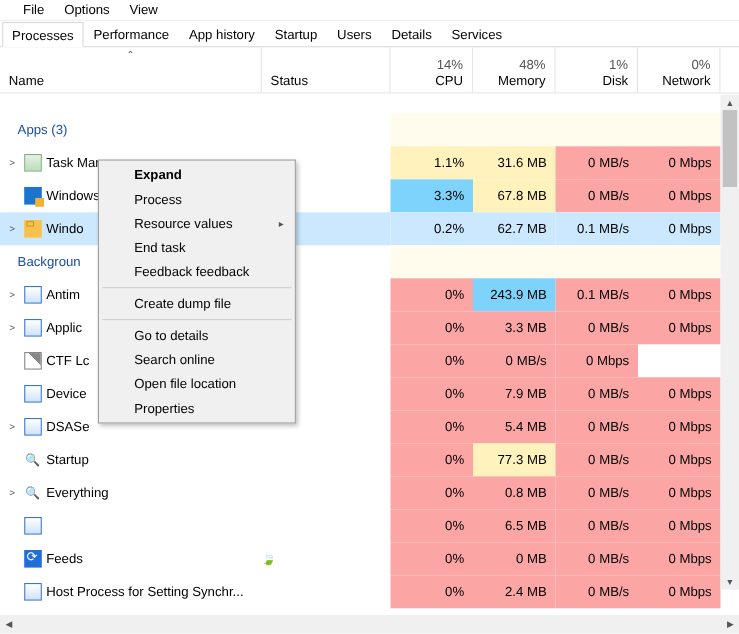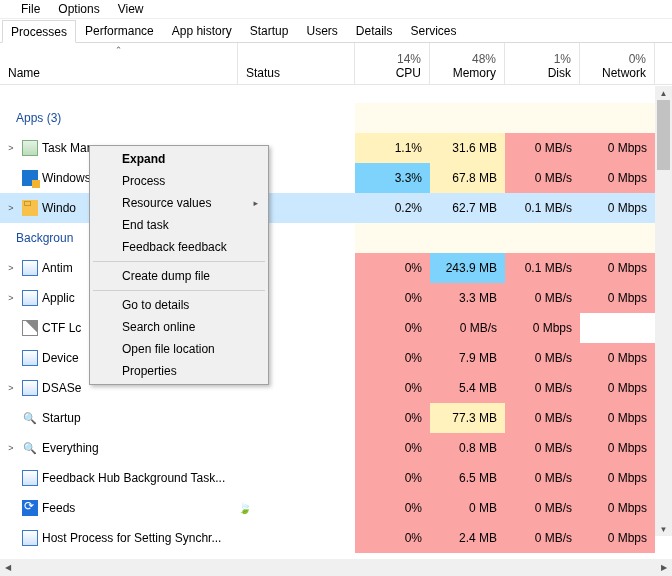--- a/index.html
+++ b/index.html
@@ -247,21 +247,20 @@
           <div class="c status"></div>
           <div class="c num bg0">0%</div>
           <div class="c num bg0">0.8 MB</div>
           <div class="c num bg0">0 MB/s</div>
           <div class="c num bg0">0 Mbps</div>
         </div>
         <div class="row">
           <div class="c name">
             <span class="chev empty">&gt;</span>
             <span class="boxicon"></span>
-            <span>Feedback Hub Background Task...</span>
           </div>
           <div class="c status"></div>
           <div class="c num bg0">0%</div>
           <div class="c num bg0">6.5 MB</div>
           <div class="c num bg0">0 MB/s</div>
           <div class="c num bg0">0 Mbps</div>
         </div>
         <div class="row">
           <div class="c name">
             <span class="chev empty">&gt;</span>

